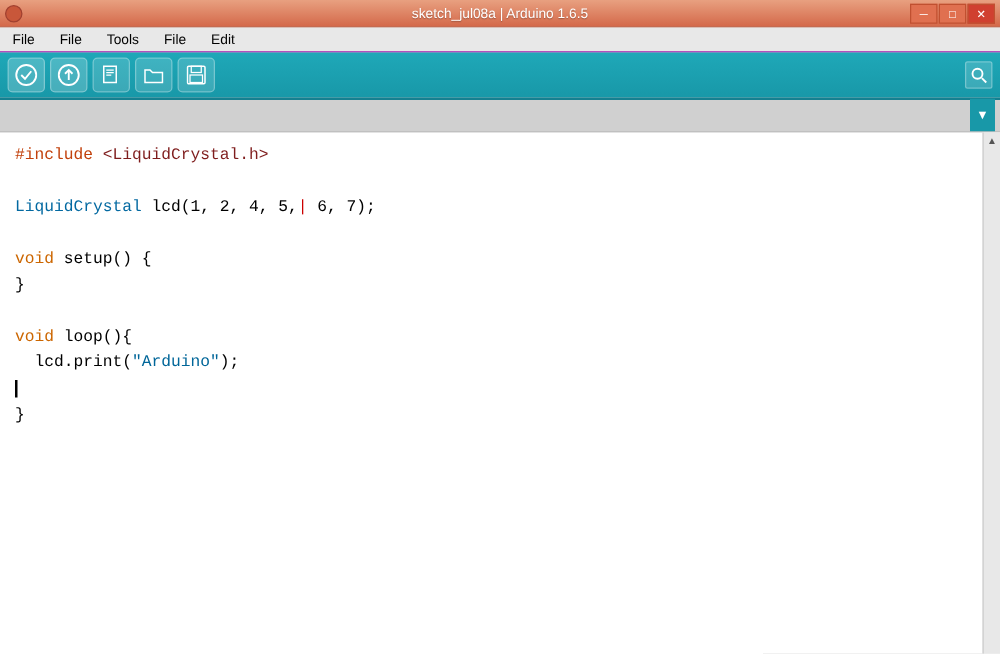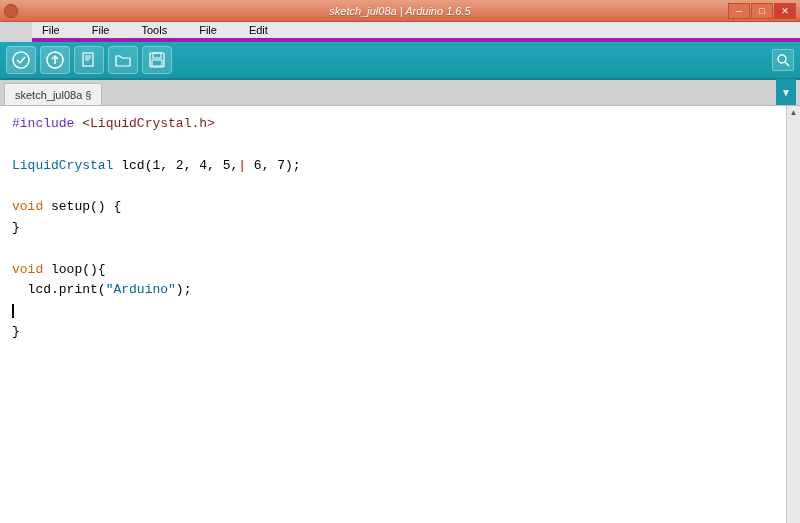--- a/index.html
+++ b/index.html
@@ -35,21 +35,20 @@
     }
     .title-bar-title {
       font-size: 11px;
       color: #fff;
       text-shadow: 0 1px 1px rgba(0,0,0,0.3);
       flex: 1;
       text-align: center;
       position: absolute;
       left: 0; right: 0;
       pointer-events: none;
-      font-style: italic;
     }
     .title-bar-controls {
       display: flex;
       gap: 1px;
       z-index: 1;
     }
     .title-btn {
       width: 22px;
       height: 16px;
       background: #e07050;
@@ -63,23 +62,22 @@
     }
     .title-btn.close { background: #d04030; }
 
     
     .menu-bar {
       height: 20px;
       background: #e8e8e8;
       display: flex;
       align-items: center;
       padding: 0 4px;
-      border-bottom: 4px solid #a21caf;
-      gap: 20px;
-      margin-left: 32px;
+      border-bottom: 1px solid #a21caf;
+      gap: 8px;
     }
     .menu-item {
       font-size: 11px;
       padding: 1px 6px;
       cursor: pointer;
       color: #000;
     }
 
     
     .toolbar {
@@ -265,29 +263,26 @@
   </div>
   <div class="toolbar-search">
     <svg width="14" height="14" viewBox="0 0 14 14">
       <circle cx="6" cy="6" r="4" fill="none" stroke="white" stroke-width="1.5"></circle>
       <line x1="9.5" y1="9.5" x2="13" y2="13" stroke="white" stroke-width="1.5"></line>
     </svg>
   </div>
 </div>
 
 <div class="tab-bar">
-  <div class="tab">
-    <span>sketch_jul08a §</span>
-  </div>
   <div class="tab-dropdown">▼</div>
 </div>
 
 <div class="code-area-wrapper">
   <div class="code-area">
-    <span class="code-line"><span style="color:#6d28d9">#include</span> <span style="color:#7f1d1d">&lt;LiquidCrystal.h&gt;</span></span>
+    <span class="code-line"><span style="color:#c2410c">#include</span> <span style="color:#7f1d1d">&lt;LiquidCrystal.h&gt;</span></span>
     <span class="code-blank"></span>
     <span class="code-line"><span style="color:#0369a1">LiquidCrystal</span> lcd(1, 2, 4, 5,<span style="color:#cc0000">|</span> 6, 7);</span>
     <span class="code-blank"></span>
     <span class="code-line"><span style="color:#cc6600">void</span> setup() {</span>
     <span class="code-line">}</span>
     <span class="code-blank"></span>
     <span class="code-line"><span style="color:#cc6600">void</span> loop(){</span>
     <span class="code-line">  lcd.print(<span style="color:#006699">"Arduino"</span>);</span>
     <span class="code-line"><span style="display:inline-block;width:2px;height:14px;background:#000;vertical-align:middle;animation:blink 1s infinite;"></span></span>
     <span class="code-line">}</span>

